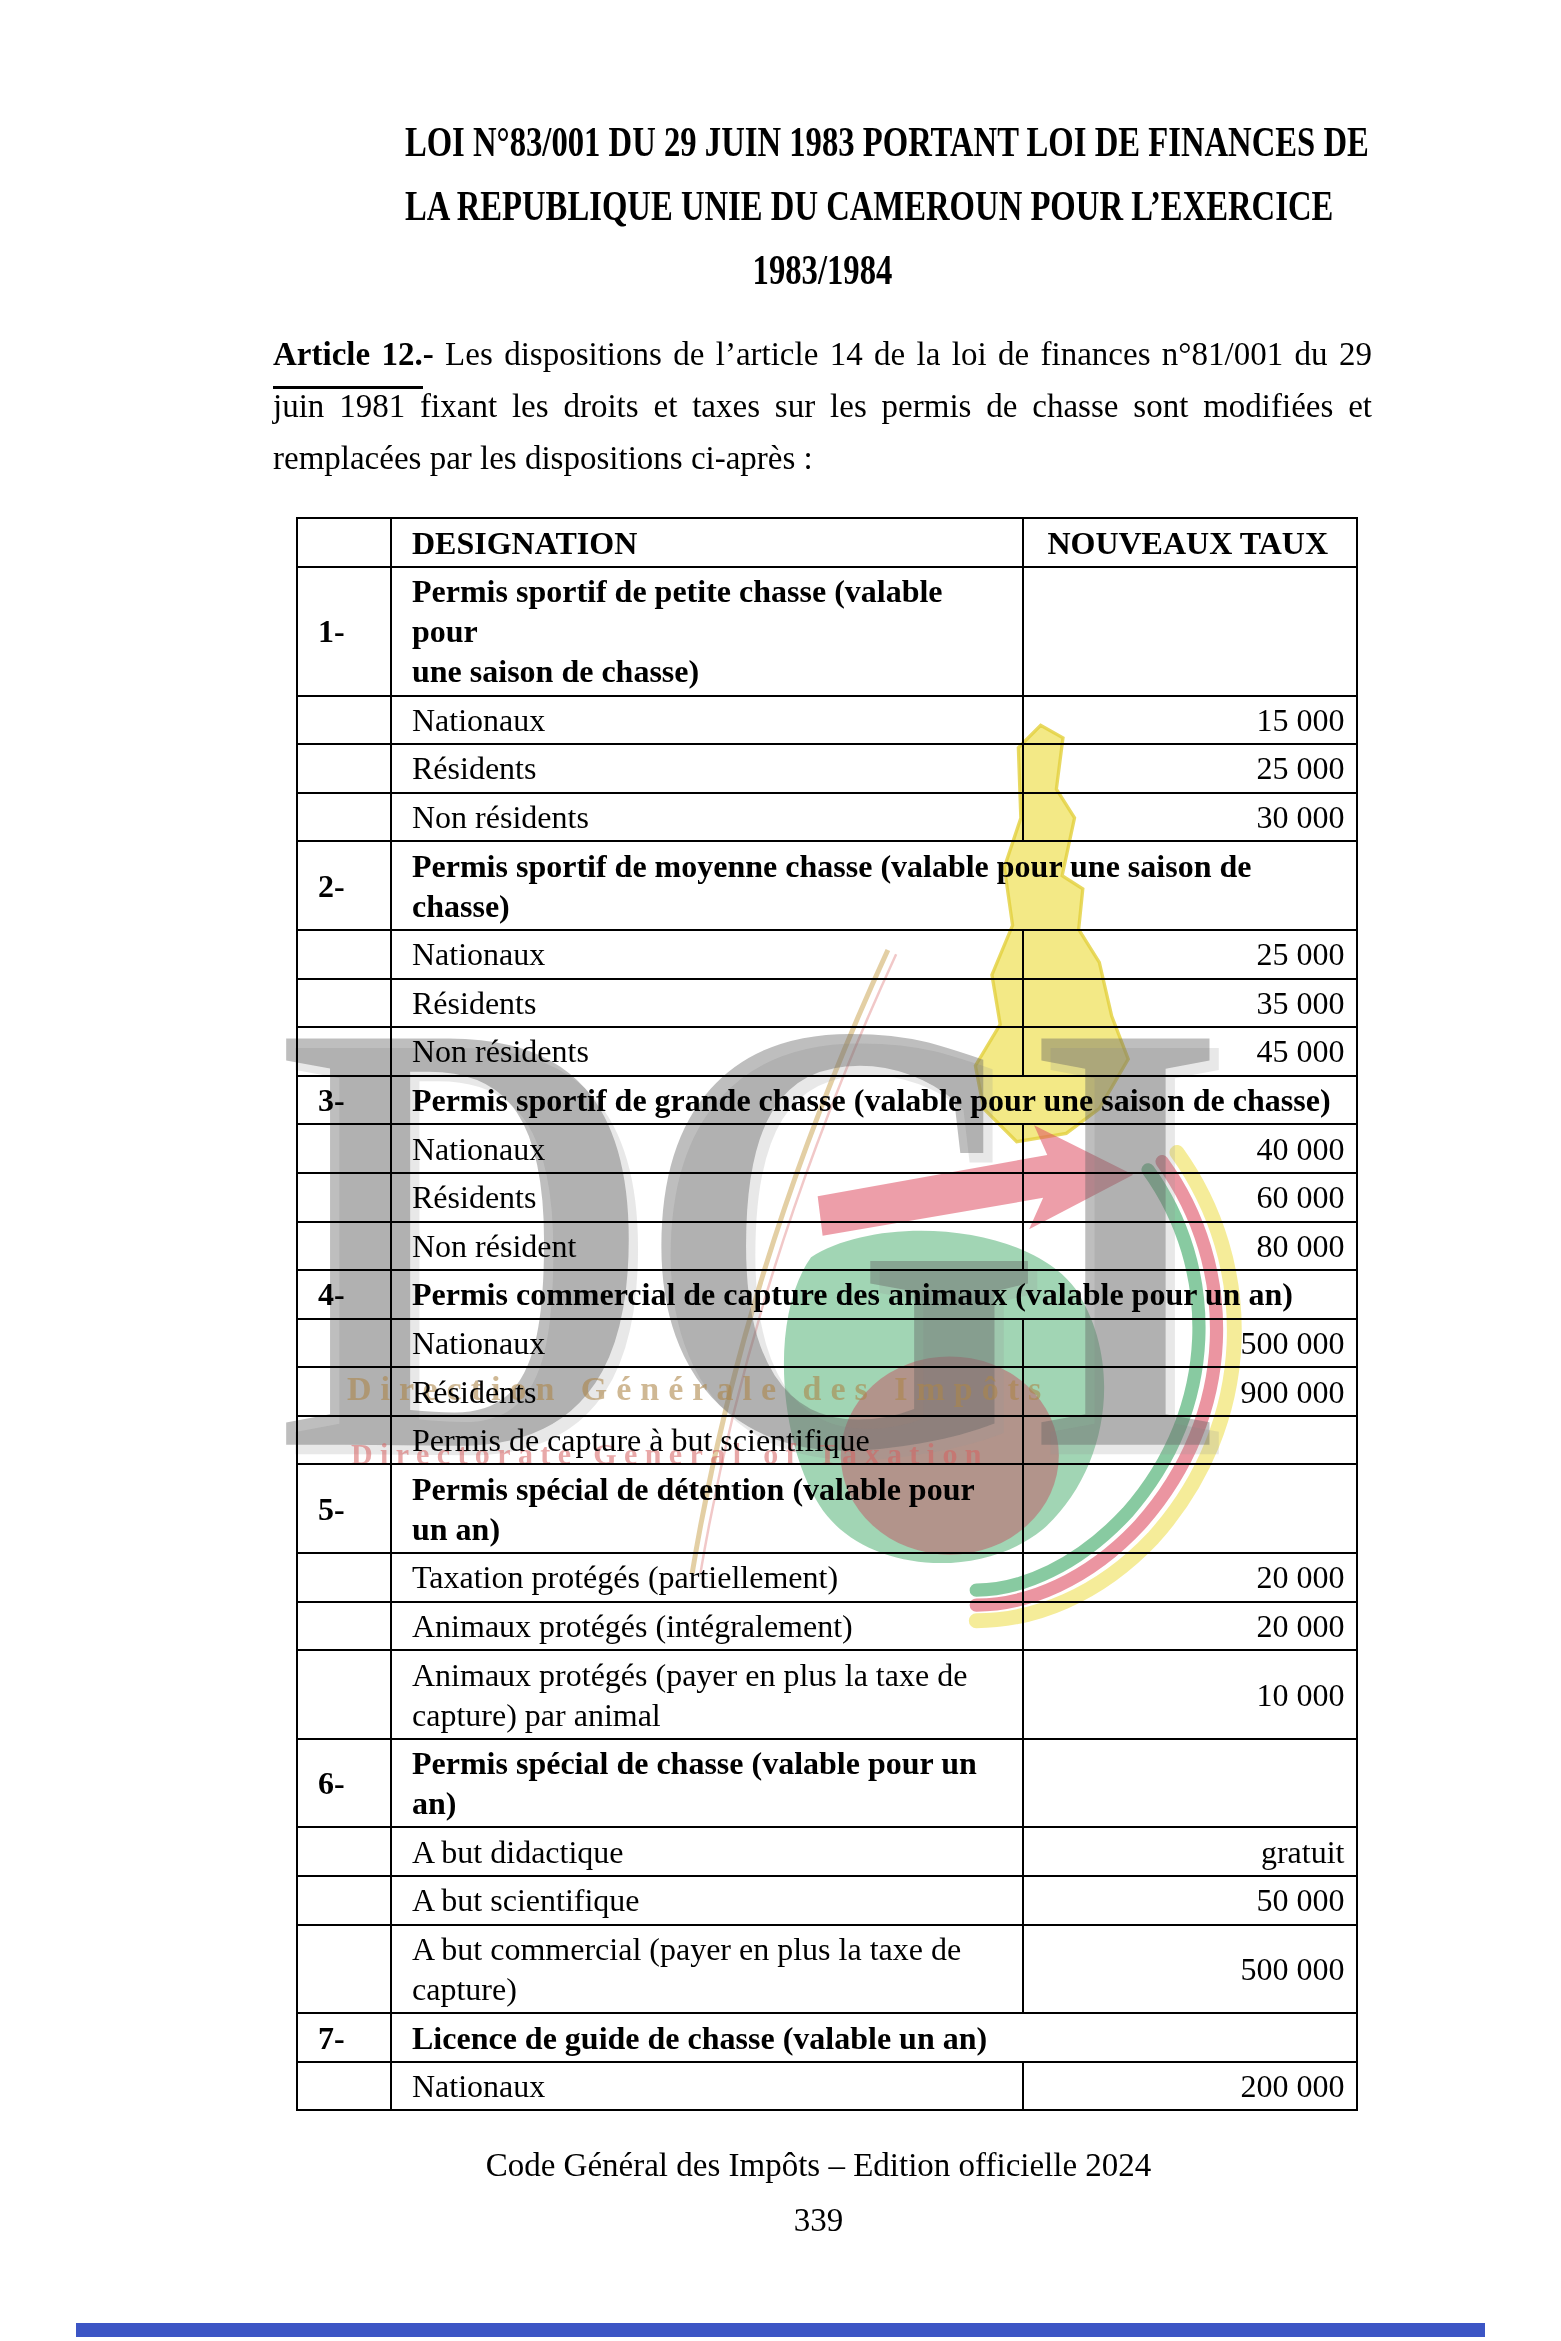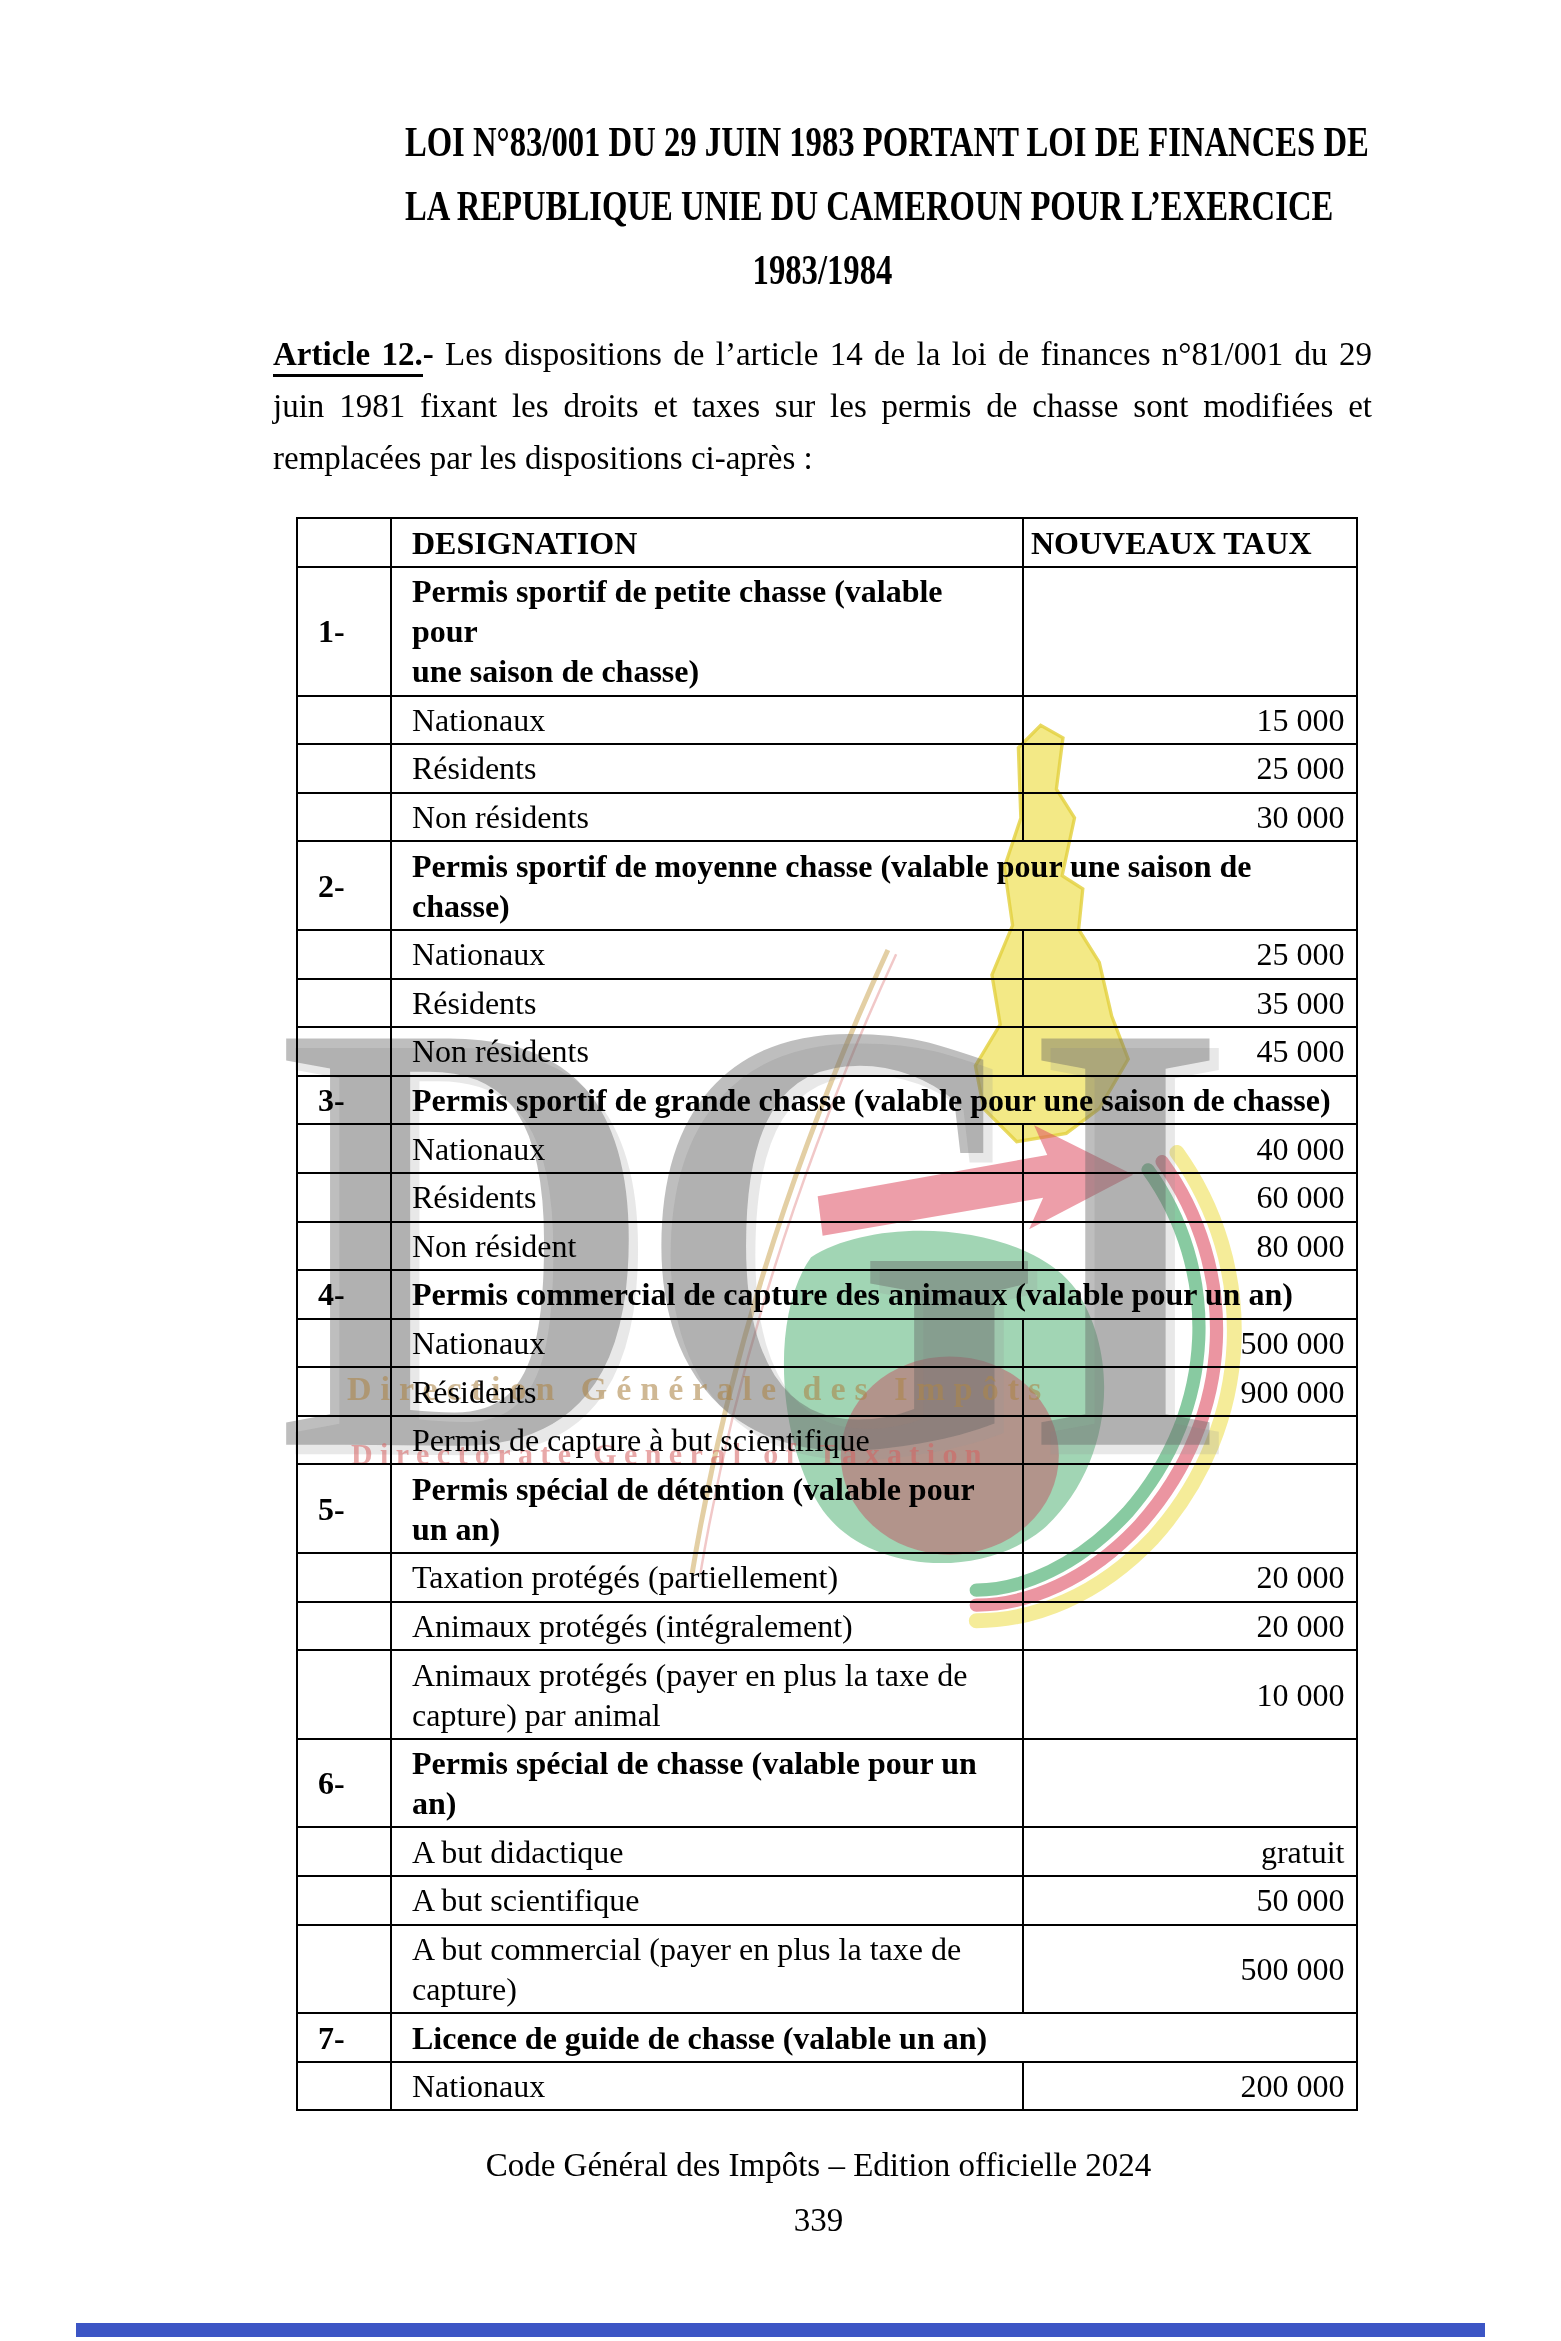--- a/index.html
+++ b/index.html
@@ -38,21 +38,21 @@
     font-weight:bold;font-size:30px;letter-spacing:7.4px;
     color:rgba(214,96,96,0.55);
     white-space:nowrap;
   }
 
   
   .content{position:absolute;left:273px;top:0;width:1099px;z-index:2;}
   .title{margin-top:110px;text-align:center;font-weight:bold;font-size:43px;line-height:64px;}
   .title-line{display:block;transform:scaleX(0.76);transform-origin:50% 50%;white-space:nowrap;}
   .article{margin-top:26.4px;font-size:33px;line-height:52px;text-align:justify;}
-  .art-label{font-weight:bold;border-bottom:3.3px solid #000;padding-bottom:2px;}
+  .art-label{font-weight:bold;border-bottom:3.3px solid #000;padding-bottom:14px;}
   .art-dash{font-weight:bold;}
 
   
   table.tax{
     border-collapse:collapse;
     table-layout:fixed;
     margin:21.5px 0 0 23px;
     width:1060px;
     font-size:32px;
   }
@@ -135,21 +135,21 @@
     <table class="tax">
       <colgroup>
         <col style="width:94px">
         <col style="width:632px">
         <col style="width:334px">
       </colgroup>
       <thead>
         <tr class="header">
           <td class="num"></td>
           <td class="label">DESIGNATION</td>
-          <td class="label" style="padding-left:7px;">NOUVEAUX TAUX</td>
+          <td class="label" style="padding-left:7px;text-align:center;">NOUVEAUX TAUX</td>
         </tr>
       </thead>
       <tbody>
           <tr class="section">
             <td class="num">1-</td>
             <td class="label">Permis sportif de petite chasse (valable pour
 une saison de chasse)</td>
             <td class="value"></td>
           </tr>
           <tr class="item">

